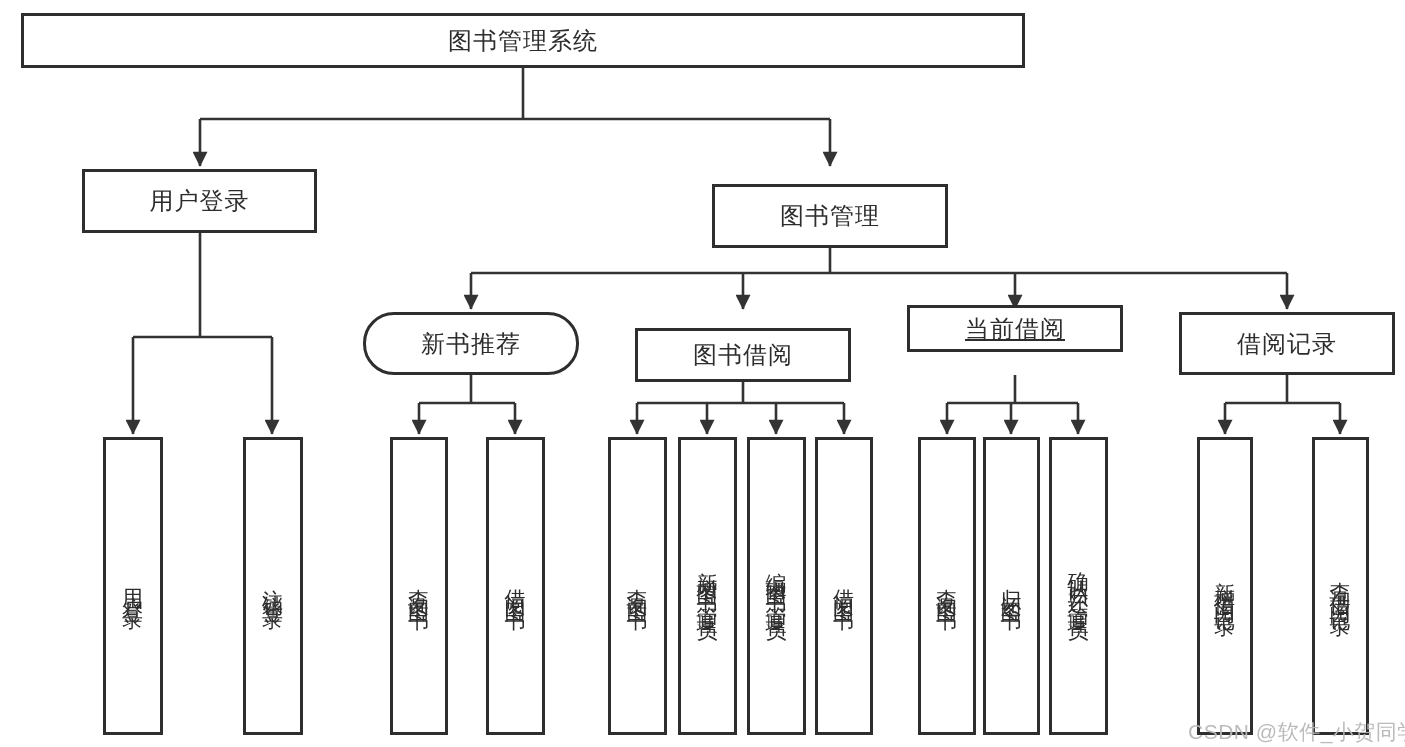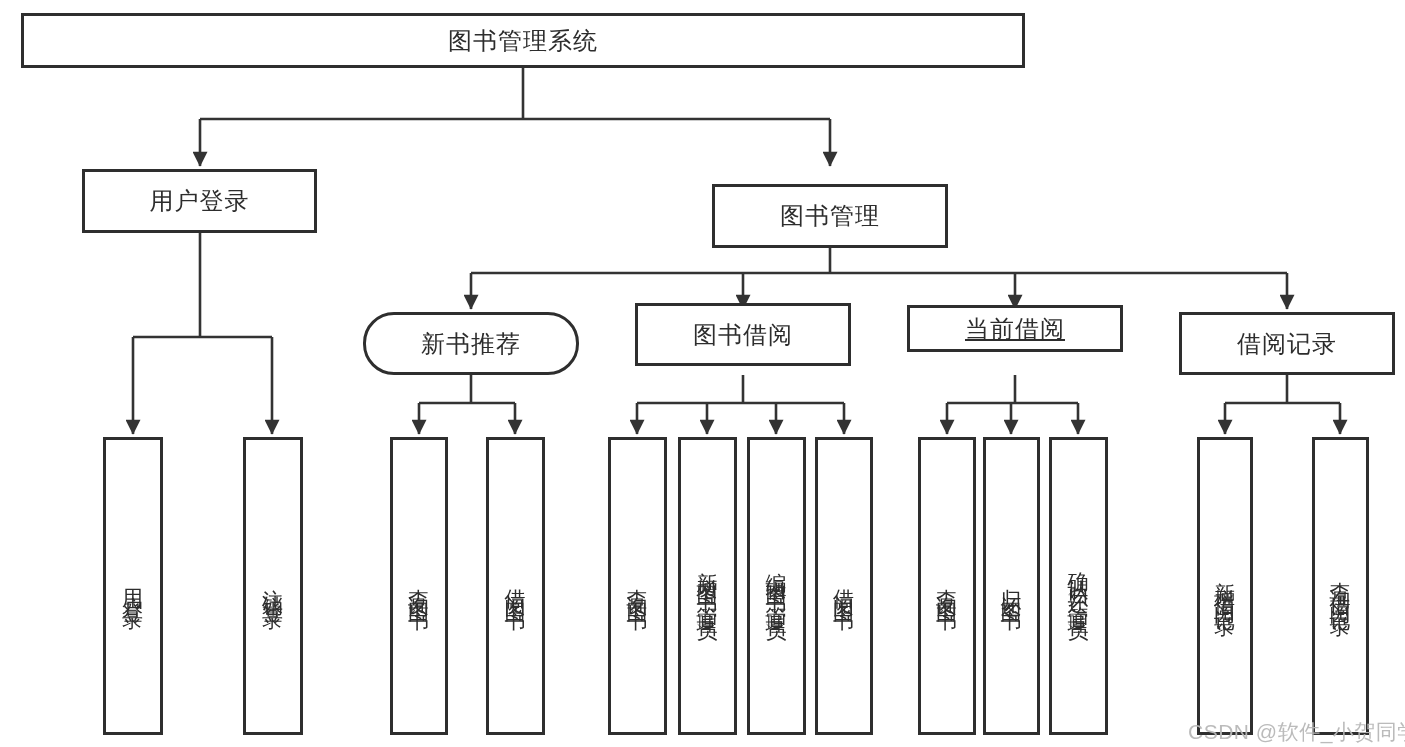--- a/index.html
+++ b/index.html
@@ -119,21 +119,21 @@
   <div class="node hnode" style="left:82px; top:169px; width:235px; height:64px;">
     <span>用户登录</span>
   </div>
   <div class="node hnode" style="left:712px; top:169px; width:236px; height:64px;margin-top:15px;">
     <span>图书管理</span>
   </div>
 
   <div class="node hnode" style="left:363px; top:312px; width:216px; height:63px;border-radius:31px;">
     <span>新书推荐</span>
   </div>
-  <div class="node hnode" style="left:635px; top:303px; width:216px; height:63px;">
+  <div class="node hnode" style="left:635px; top:328px; width:216px; height:54px;">
     <span>图书借阅</span>
   </div>
   <div class="node hnode" style="left:907px; top:305px; width:216px; height:47px;text-decoration:underline;">
     <span>当前借阅</span>
   </div>
   <div class="node hnode" style="left:1179px; top:312px; width:216px; height:63px;font-family:Liberation Mono, monospace;">
     <span>借阅记录</span>
   </div>
 
   <div class="node leaf" style="left:103px; width:60px;">

